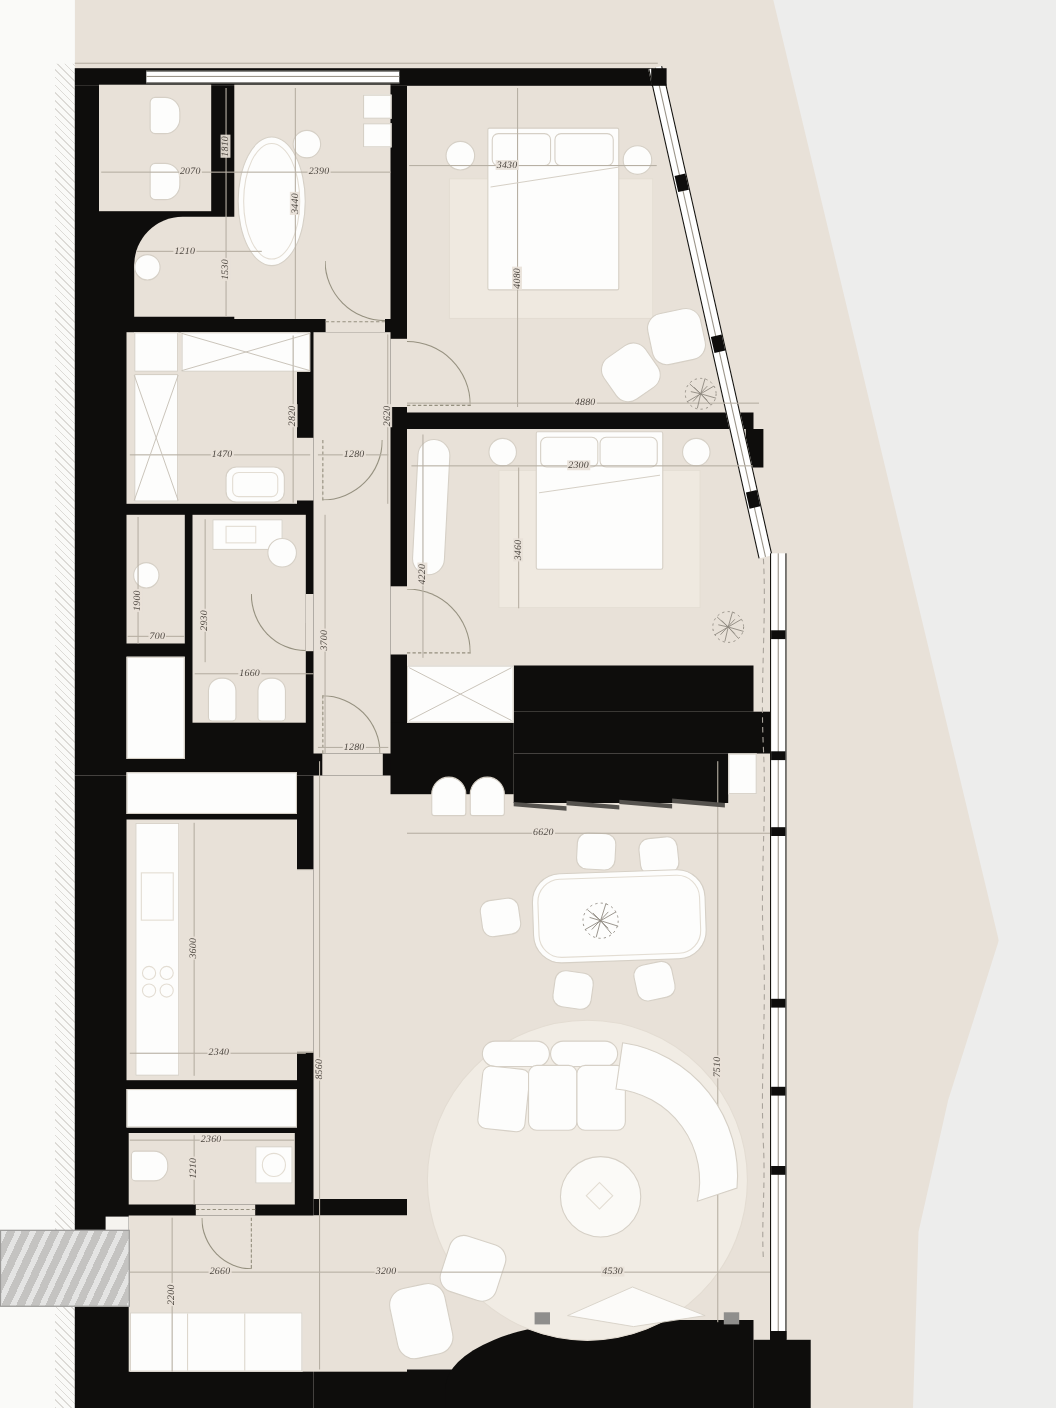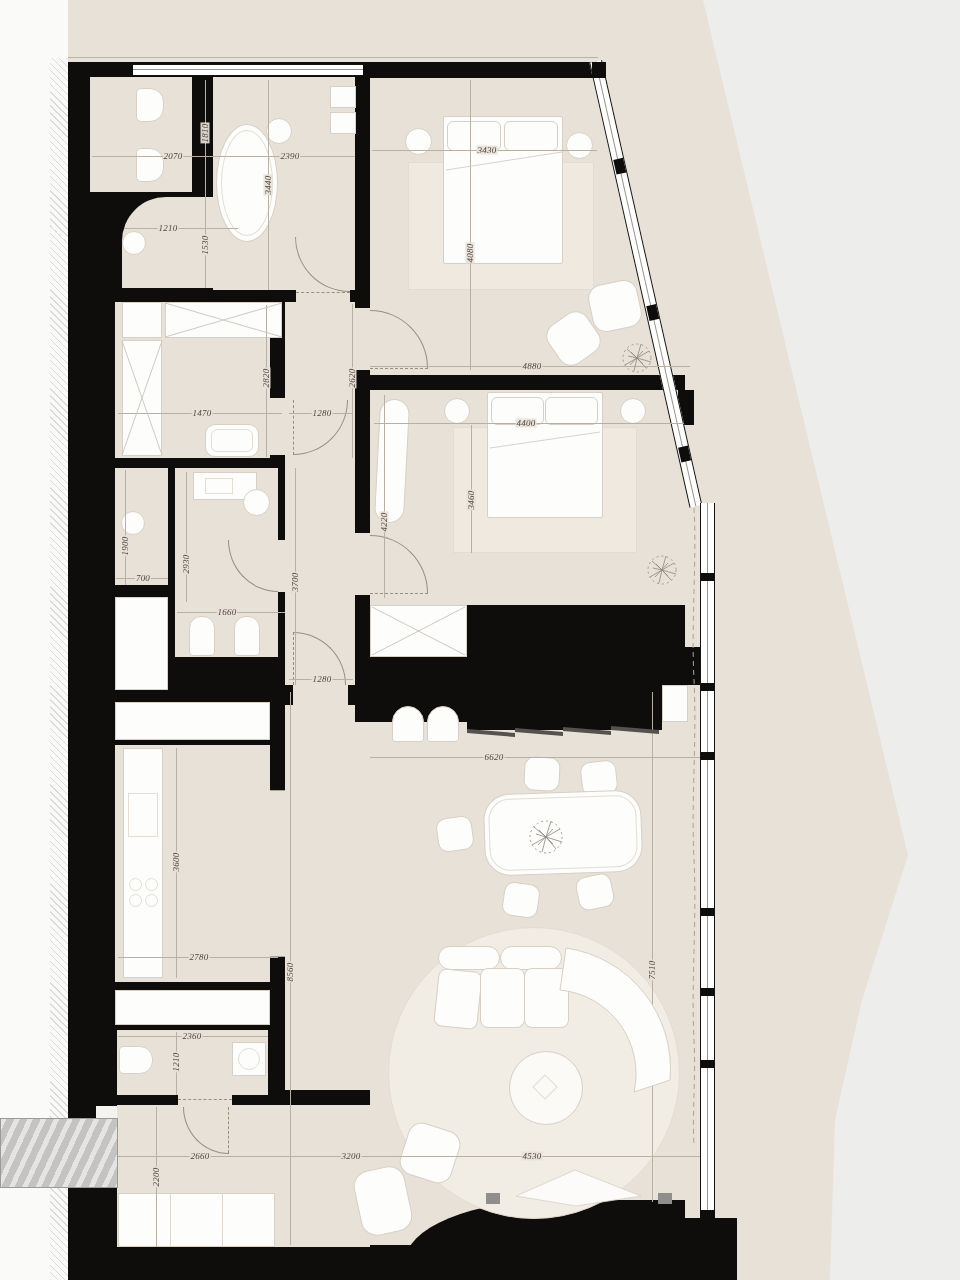--- a/index.html
+++ b/index.html
@@ -270,41 +270,41 @@
   <div class="dl" style="left:176px;top:1032px;width:1px;height:63px"></div>
   <div class="dl" style="left:118px;top:1156px;width:582px;height:1px"></div>
   <div class="dl" style="left:156px;top:1107px;width:1px;height:140px"></div>
 
   <div class="lab v" style="left:205px;top:133px">1810</div>
   <div class="lab" style="left:173px;top:156px">2070</div>
   <div class="lab" style="left:290px;top:156px">2390</div>
   <div class="lab v" style="left:268px;top:185px">3440</div>
   <div class="lab" style="left:168px;top:228px">1210</div>
   <div class="lab v" style="left:205px;top:245px">1530</div>
-  <div class="lab" style="left:487px;top:150px">3430</div>
+  <div class="lab" style="left:461px;top:150px">3430</div>
   <div class="lab v" style="left:470px;top:253px">4080</div>
   <div class="lab" style="left:532px;top:366px">4880</div>
   <div class="lab" style="left:202px;top:413px">1470</div>
   <div class="lab v" style="left:266px;top:378px">2820</div>
   <div class="lab v" style="left:352px;top:378px">2620</div>
   <div class="lab" style="left:322px;top:413px">1280</div>
-  <div class="lab" style="left:526px;top:423px">4400</div>
+  <div class="lab" style="left:526px;top:423px">2300</div>
   <div class="lab v" style="left:471px;top:500px">3460</div>
   <div class="lab v" style="left:384px;top:522px">4220</div>
   <div class="lab v" style="left:125px;top:546px">1900</div>
   <div class="lab v" style="left:186px;top:564px">2930</div>
   <div class="lab" style="left:143px;top:578px">700</div>
   <div class="lab" style="left:227px;top:612px">1660</div>
   <div class="lab v" style="left:295px;top:582px">3700</div>
   <div class="lab" style="left:322px;top:679px">1280</div>
   <div class="lab" style="left:494px;top:757px">6620</div>
   <div class="lab v" style="left:176px;top:862px">3600</div>
-  <div class="lab" style="left:199px;top:957px">2780</div>
+  <div class="lab" style="left:199px;top:957px">2340</div>
   <div class="lab v" style="left:290px;top:972px">8560</div>
   <div class="lab v" style="left:652px;top:970px">7510</div>
   <div class="lab" style="left:192px;top:1036px">2360</div>
   <div class="lab v" style="left:176px;top:1062px">1210</div>
   <div class="lab" style="left:200px;top:1156px">2660</div>
   <div class="lab v" style="left:156px;top:1177px">2200</div>
   <div class="lab" style="left:351px;top:1156px">3200</div>
-  <div class="lab" style="left:532px;top:1156px">4530</div>
+  <div class="lab" style="left:557px;top:1156px">4530</div>
 
 </div>
 
 </body></html>

